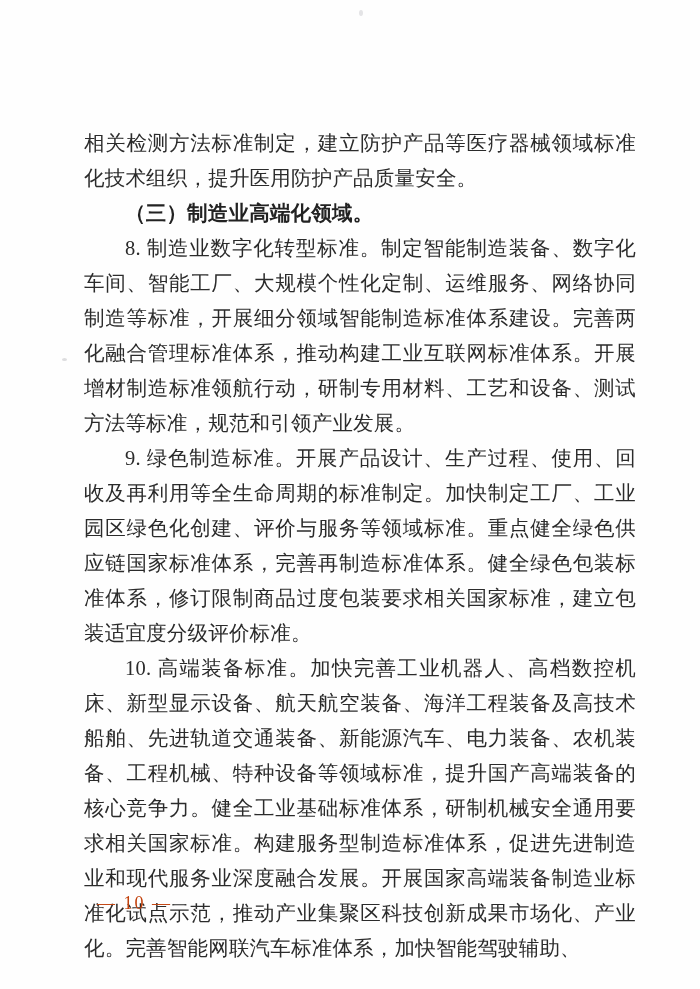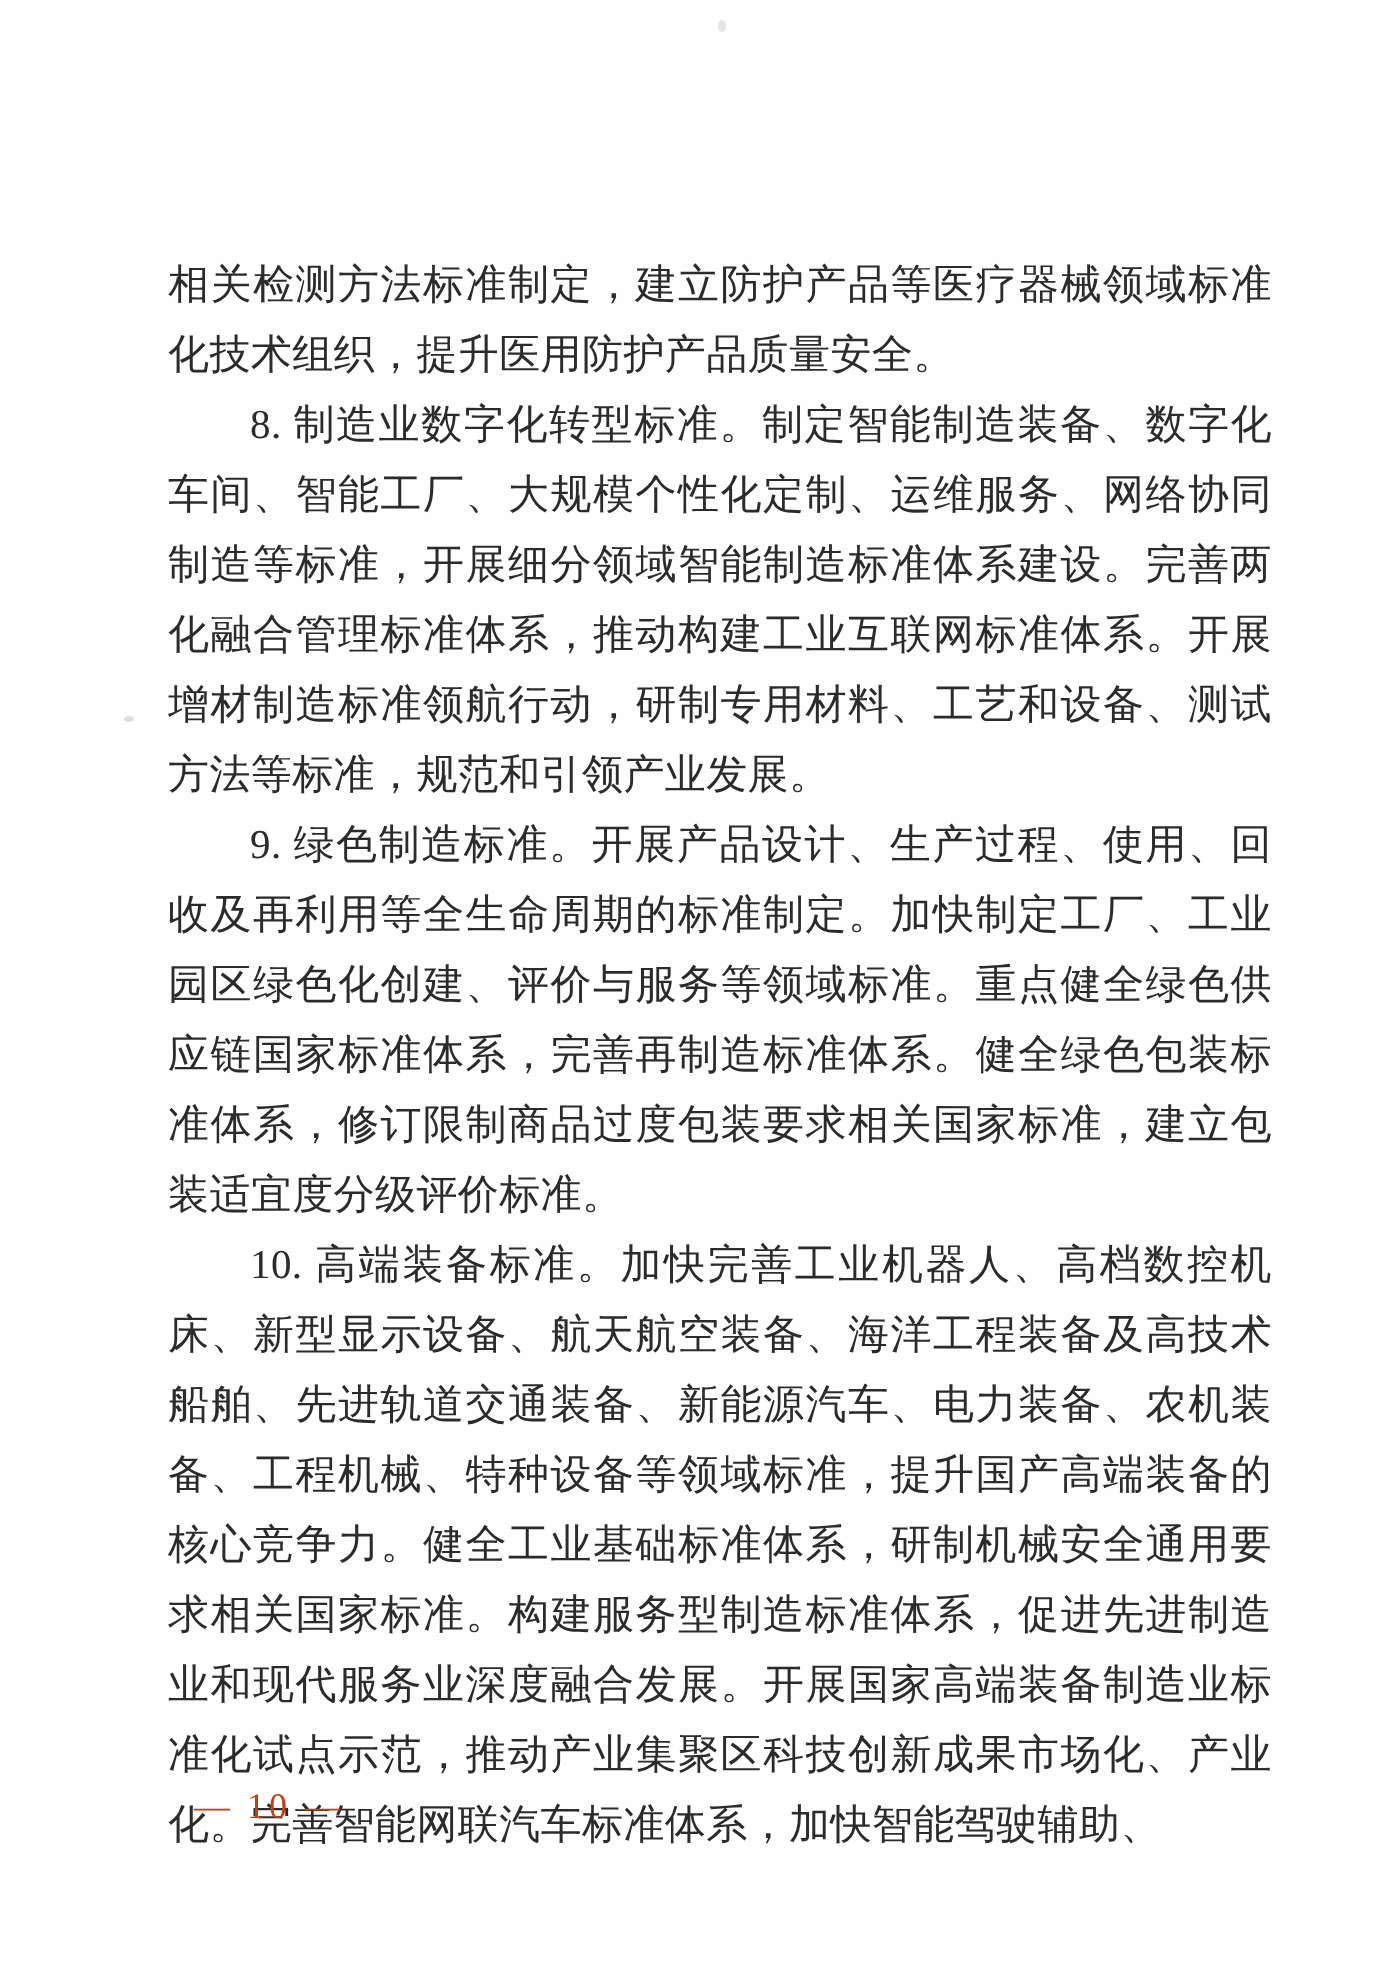--- a/index.html
+++ b/index.html
@@ -77,20 +77,21 @@
 <body>
 
 <div class="page">
 
   <div class="scan-artifact"></div>
   <div class="scan-speck"></div>
 
   <div class="text-block">
     <p class="para">相关检测方法标准制定，建立防护产品等医疗器械领域标准化技术组织，提升医用防护产品质量安全。</p>
 
+    <p class="para indent heading">（三）制造业高端化领域。</p>
 
     <p class="para indent">8. 制造业数字化转型标准。制定智能制造装备、数字化车间、智能工厂、大规模个性化定制、运维服务、网络协同制造等标准，开展细分领域智能制造标准体系建设。完善两化融合管理标准体系，推动构建工业互联网标准体系。开展增材制造标准领航行动，研制专用材料、工艺和设备、测试方法等标准，规范和引领产业发展。</p>
 
     <p class="para indent">9. 绿色制造标准。开展产品设计、生产过程、使用、回收及再利用等全生命周期的标准制定。加快制定工厂、工业园区绿色化创建、评价与服务等领域标准。重点健全绿色供应链国家标准体系，完善再制造标准体系。健全绿色包装标准体系，修订限制商品过度包装要求相关国家标准，建立包装适宜度分级评价标准。</p>
 
     <p class="para indent">10. 高端装备标准。加快完善工业机器人、高档数控机床、新型显示设备、航天航空装备、海洋工程装备及高技术船舶、先进轨道交通装备、新能源汽车、电力装备、农机装备、工程机械、特种设备等领域标准，提升国产高端装备的核心竞争力。健全工业基础标准体系，研制机械安全通用要求相关国家标准。构建服务型制造标准体系，促进先进制造业和现代服务业深度融合发展。开展国家高端装备制造业标准化试点示范，推动产业集聚区科技创新成果市场化、产业化。完善智能网联汽车标准体系，加快智能驾驶辅助、</p>
   </div>
 
   <div class="footer">— 10 —</div>
 

